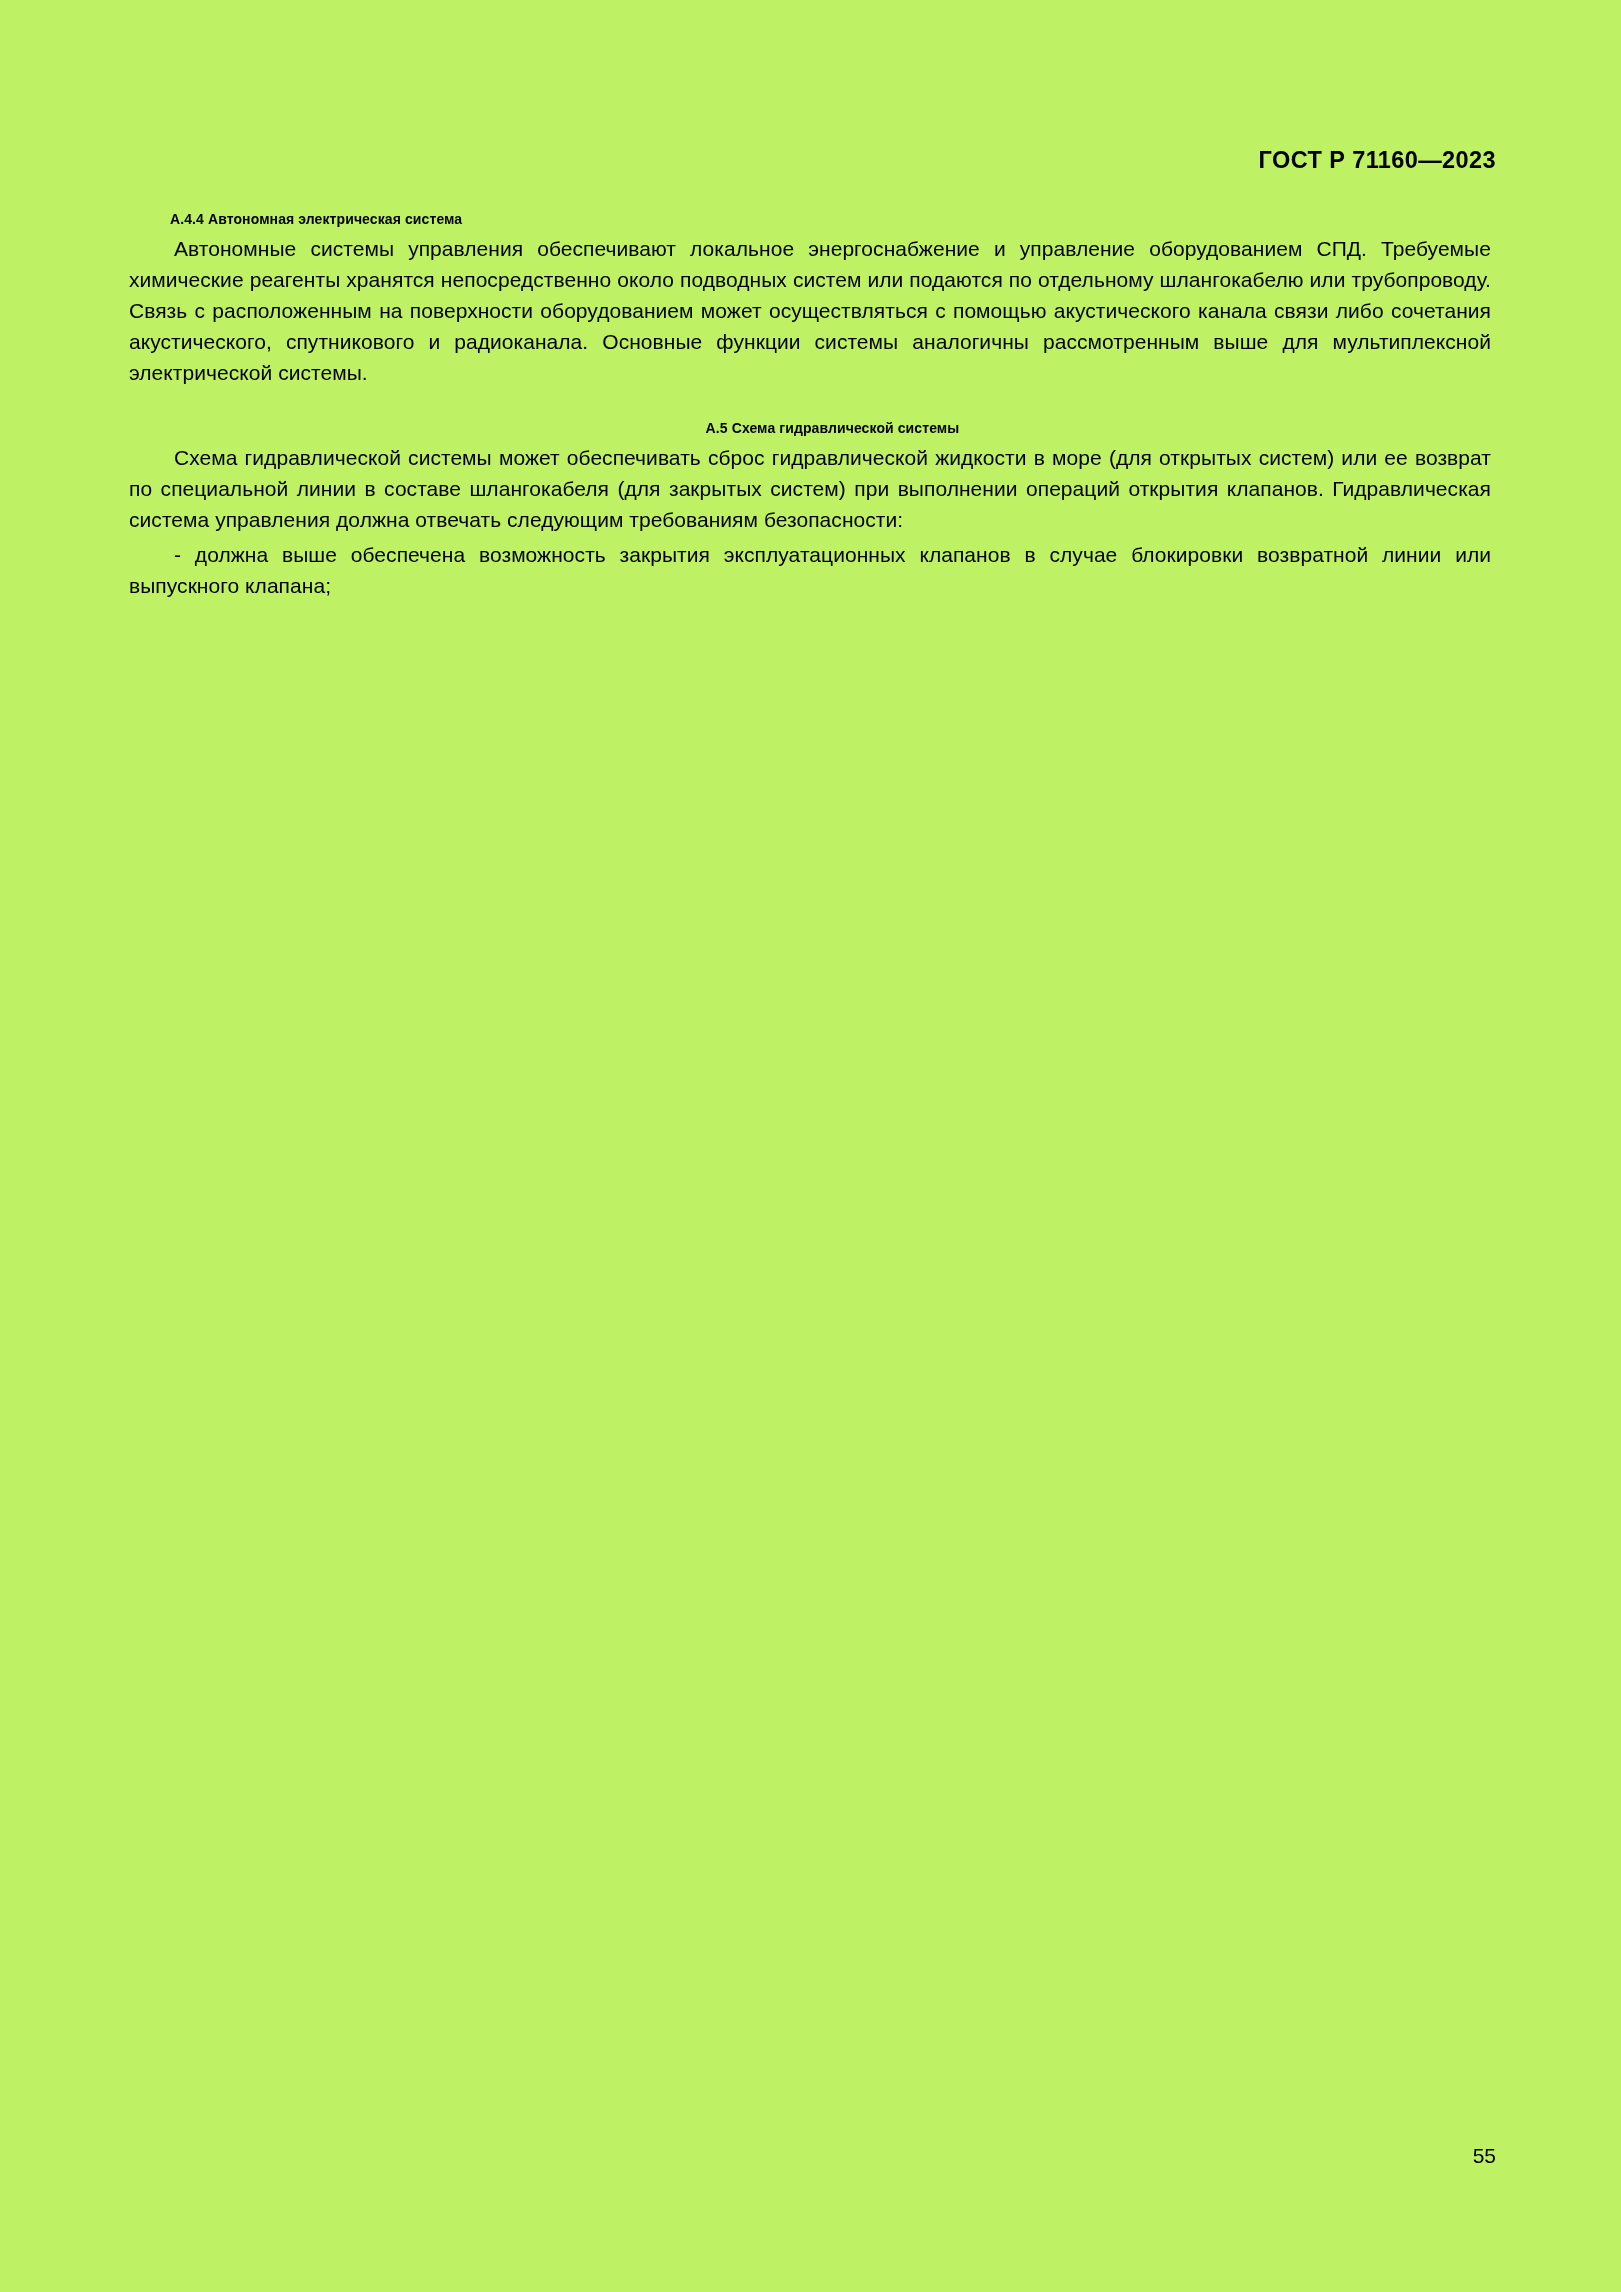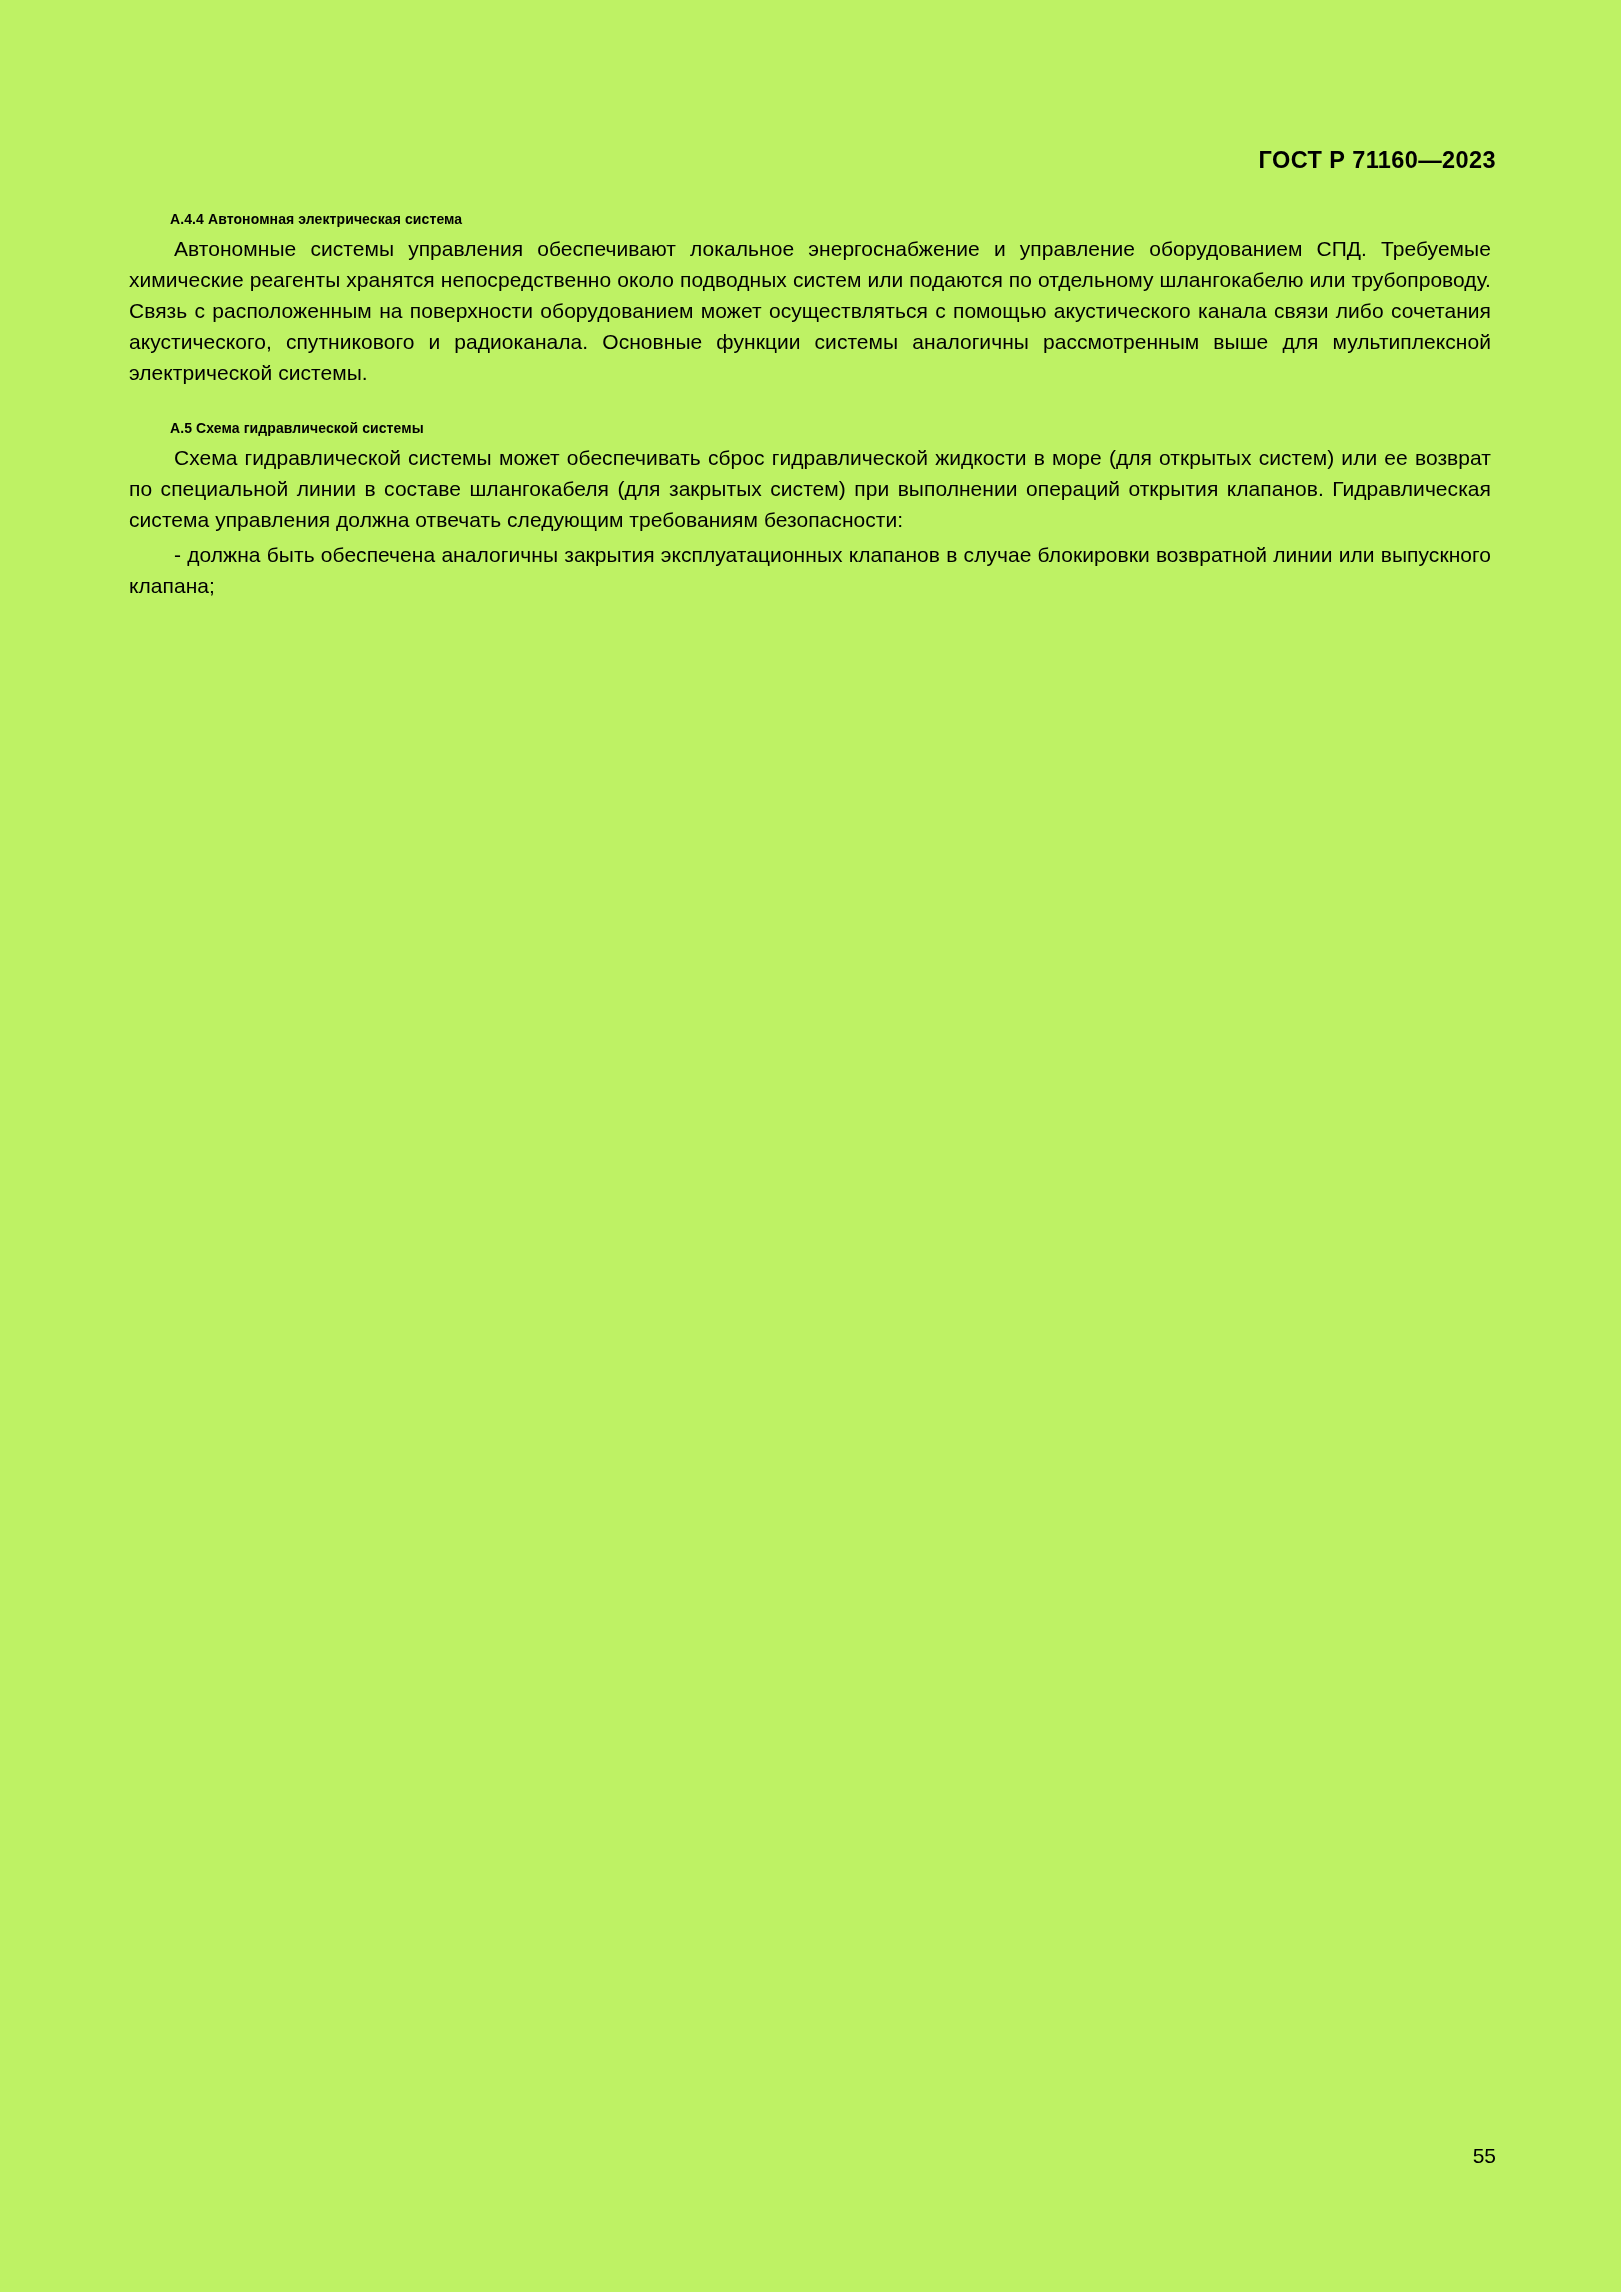--- a/index.html
+++ b/index.html
@@ -36,20 +36,21 @@
   }
   .sec-title {
     font-size: 14px;
     font-weight: bold;
     margin: 0 0 5.9px 0;
     padding-left: 45px;
     letter-spacing: 0.1px;
   }
   .sec-title.gap {
     margin-top: 32px;
+    text-align: center;
   }
   p.body {
     font-size: 21px;
     line-height: 31px;
     margin: 4px;
     text-align: justify;
     text-justify: inter-word;
     letter-spacing: 0.05px;
     hyphens: manual;
   }
@@ -76,21 +77,21 @@
   <div class="content">
 
     <h2 class="sec-title">А.4.4 Автономная электрическая система</h2>
 
     <p class="body indent">Автономные системы управления обеспечивают локальное энергоснабжение и управление оборудованием СПД. Требуемые химические реагенты хранятся непосредственно около подводных систем или подаются по отдельному шлангокабелю или трубопроводу. Связь с расположенным на поверхности оборудованием может осуществляться с помощью акустического канала связи либо сочетания акустического, спутникового и радиоканала. Основные функции системы аналогичны рассмотренным выше для мультиплексной электрической системы.</p>
 
     <h2 class="sec-title gap">А.5 Схема гидравлической системы</h2>
 
     <p class="body indent">Схема гидравлической системы может обеспечивать сброс гидравлической жидкости в море (для открытых систем) или ее возврат по специальной линии в составе шлангокабеля (для закрытых систем) при выполнении операций открытия клапанов. Гидравлическая система управления должна отвечать следующим требованиям безопасности:</p>
 
-    <p class="body dash">- должна быть обеспечена аналогичны закрытия эксплуатационных клапанов в случае блокировки возвратной линии или выпускного клапана;</p>
+    <p class="body dash">- должна выше обеспечена возможность закрытия эксплуатационных клапанов в случае блокировки возвратной линии или выпускного клапана;</p>
 
 
 
   </div>
 
   <div class="pageno">55</div>
 
 </div>
 
 

